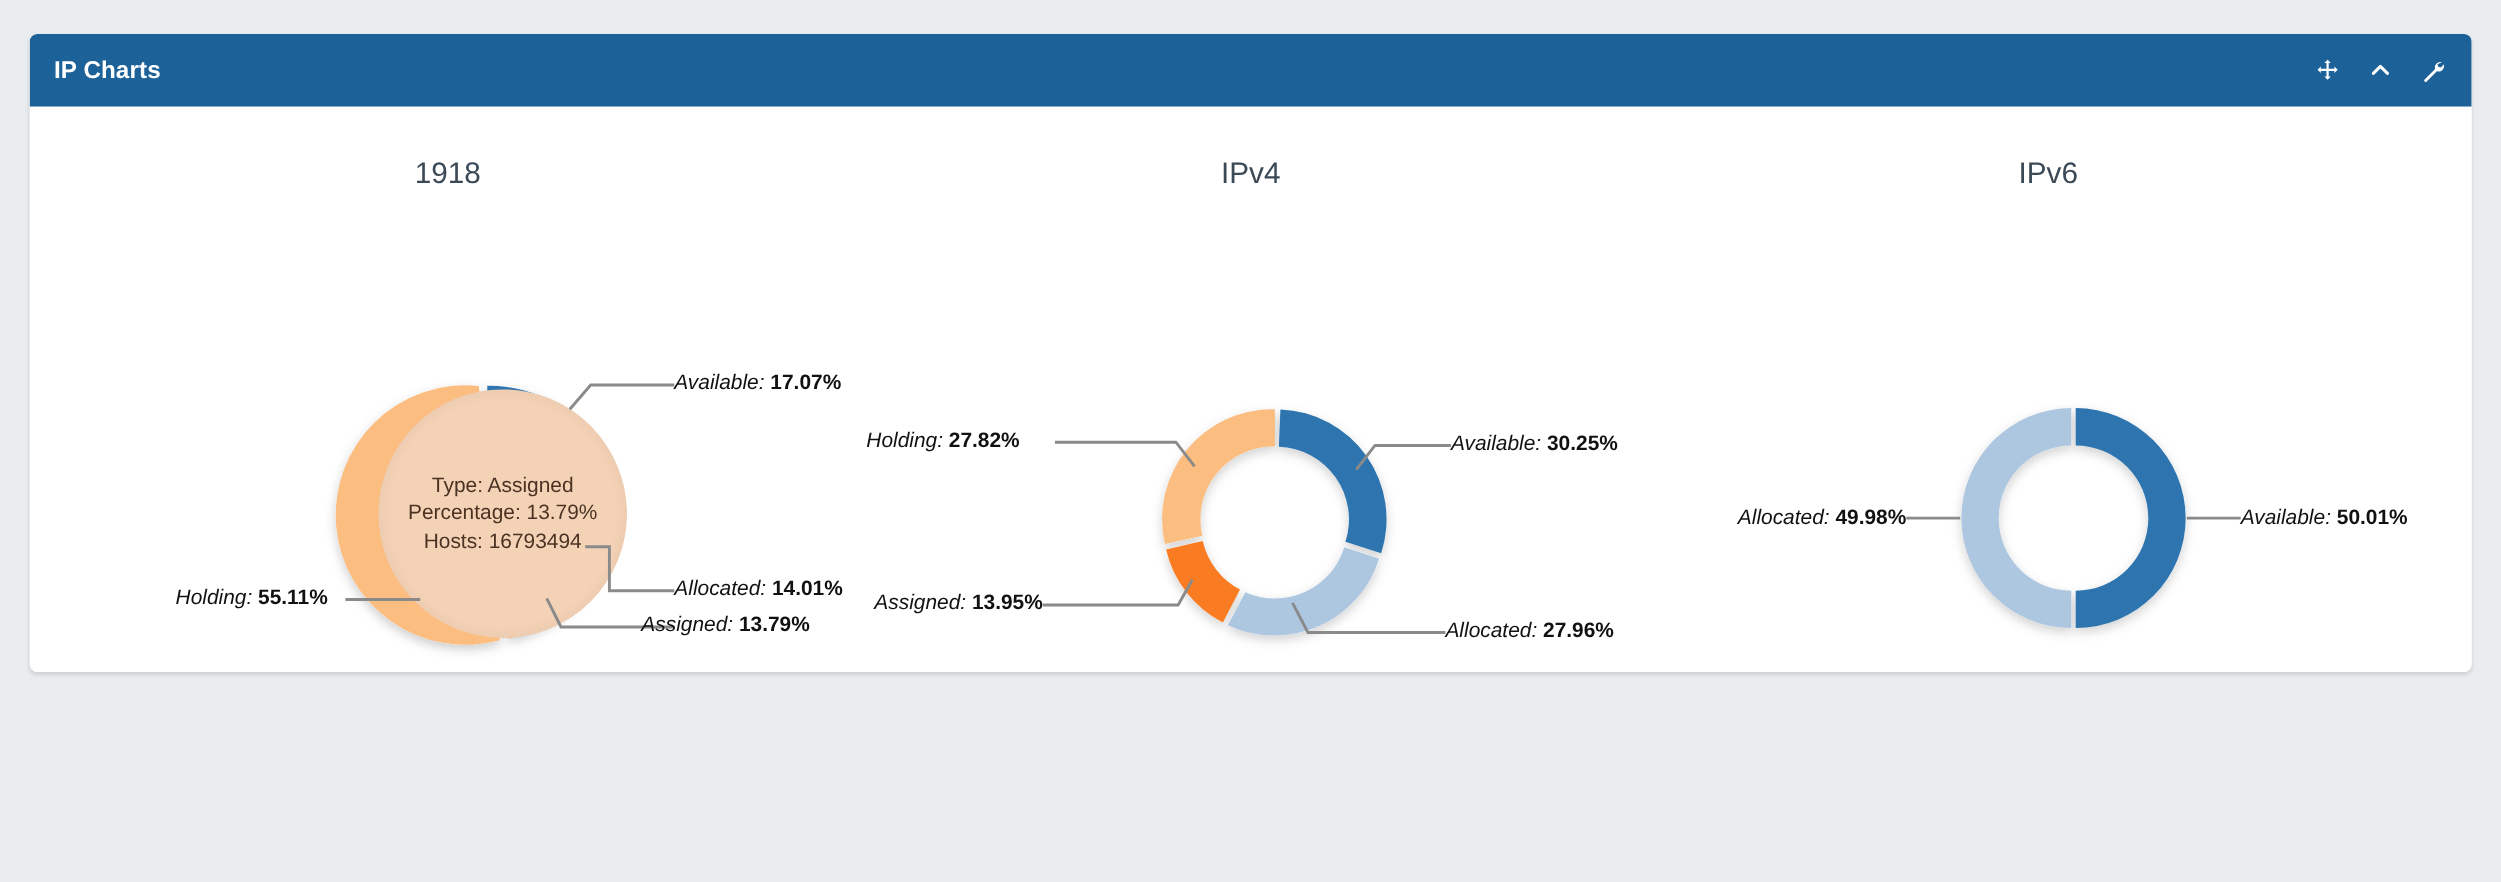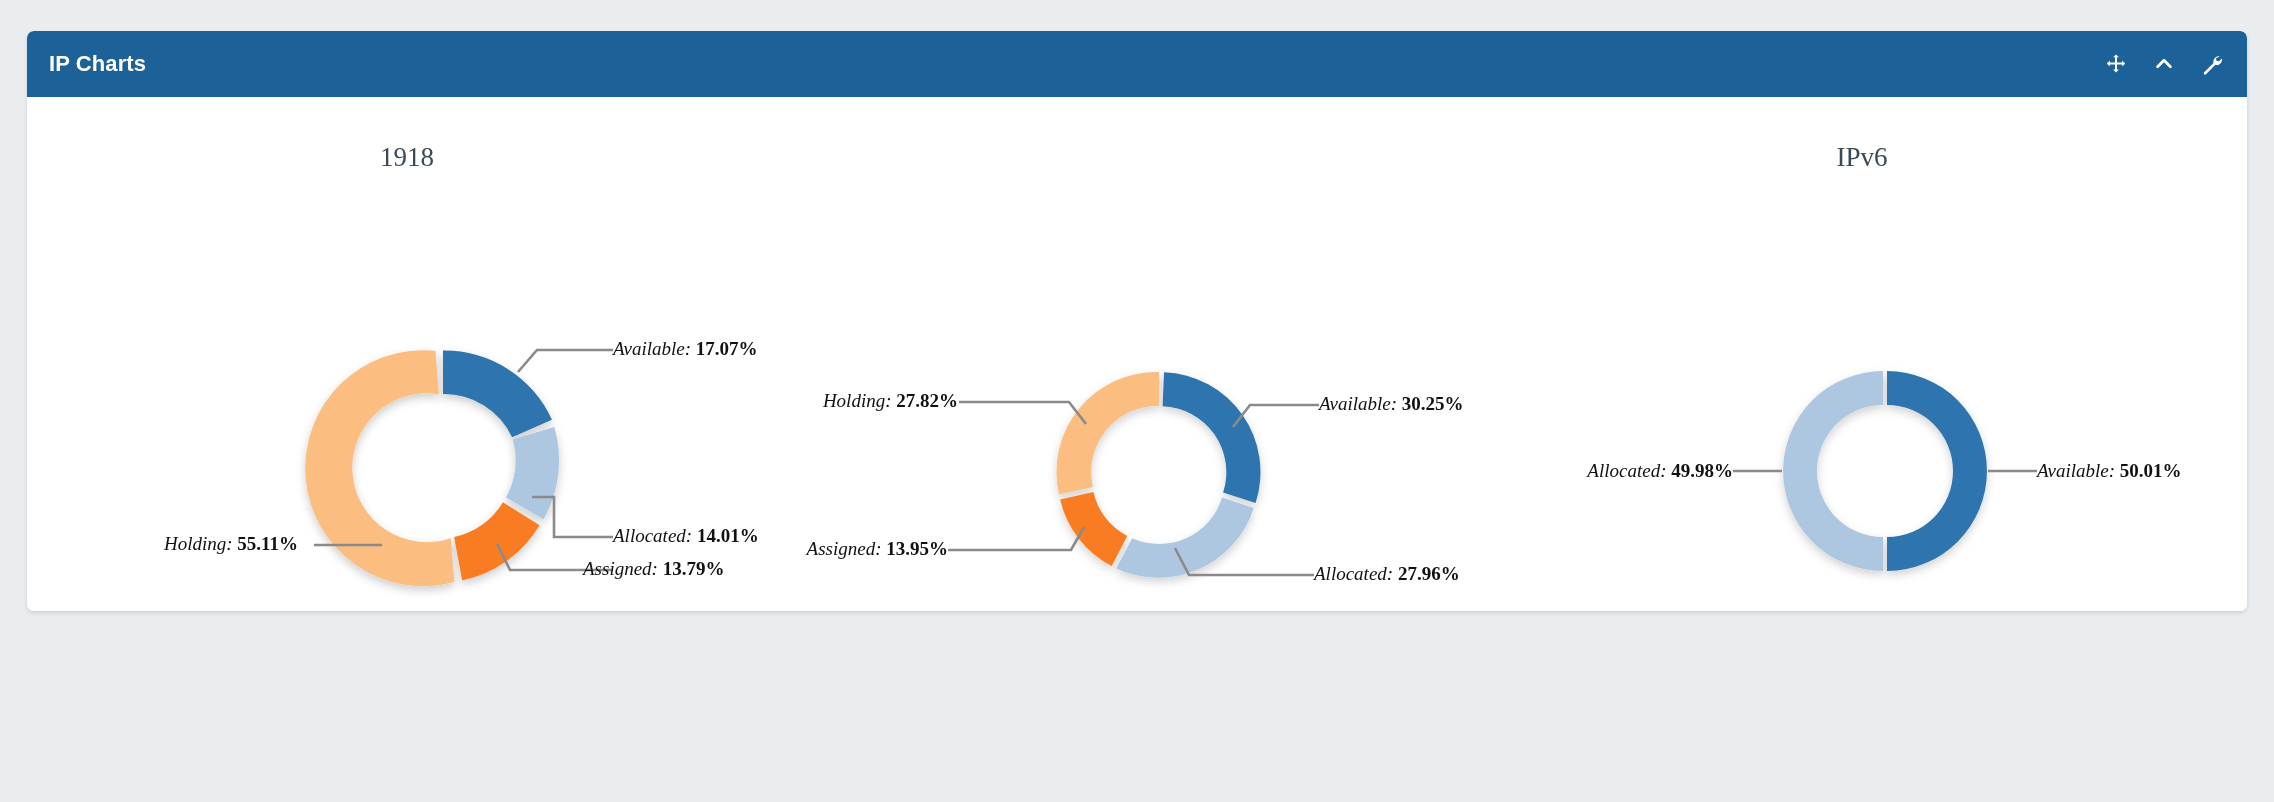--- a/index.html
+++ b/index.html
@@ -67,21 +67,20 @@
     background: #ffffff;
   }
 
   
   .charts-row {
     position: absolute;
     left: 0;
     top: 0;
     width: 100%;
     height: 470px;
-    font-family: Liberation Serif, serif;
   }
   .chart-col {
     position: absolute;
     top: 0;
     width: 730px;
     height: 470px;
   }
   #col-0 { left: 15px; }
   #col-1 { left: 745px; }
   #col-2 { left: 1470px; }
@@ -204,20 +203,25 @@
               <path fill="#2e75b0" d="M 401 253.6 A 118 118 0 0 1 509.9 322.7 L 470.1 340.3 A 74.5 74.5 0 0 0 401 297.1 Z"></path>
 
               <path fill="#aec7e1" d="M 512.2 329.9 A 118 118 0 0 1 501.5 422.2 L 463.9 400.4 A 74.5 74.5 0 0 0 470.6 342.2 Z"></path>
 
               <path fill="#f97c20" d="M 497.6 428.3 A 118 118 0 0 1 420.2 483.4 L 412.1 440.1 A 74.5 74.5 0 0 0 460.9 405.3 Z"></path>
 
               <path fill="#fbbd80" d="M 412.3 485.0 A 118 118 0 1 1 393.4 253.8 L 397.0 297.2 A 74.5 74.5 0 1 0 408.9 441.2 Z"></path>
             </g>
           </svg>
 
+          <div class="center-tip" style="left:302px; top:257px; width:226px; height:226px;">
+            <div>Type: Assigned</div>
+            <div>Percentage: 13.79%</div>
+            <div>Hosts: 16793494</div>
+          </div>
 
           <svg class="donut-svg" viewBox="0 0 730 470">
             <g stroke="#8a8a8a" stroke-width="2.6" fill="none">
               <path d="M 476 275 L 495 253 L 571 253"></path>
               <path d="M 490 400 L 512 400 L 512 440 L 571 440"></path>
               <path d="M 455 447 L 468 473 L 571 473"></path>
               <path d="M 340 448 L 310 448 L 272 448"></path>
             </g>
           </svg>
 
@@ -234,20 +238,21 @@
             <span class="seg-val">13.79%</span>
           </div>
           <div class="seg-label left" style="right:474px; top:437px;">
             <span class="seg-name">Holding:</span>
             <span class="seg-val">55.11%</span>
           </div>
         </div>
       </div>
 
       <div class="chart-col" id="col-1">
+        <div class="chart-title">IPv4</div>
         <div class="donut-wrap">
           <svg class="donut-svg" viewBox="0 0 730 470">
             <defs>
               <filter id="ds1" x="-30%" y="-30%" width="170%" height="170%">
                 <feDropShadow dx="0" dy="4" stdDeviation="5" flood-color="#000" flood-opacity="0.18"></feDropShadow>
               </filter>
             </defs>
             <g filter="url(#ds1)">
 
               <path fill="#2e75b0" d="M 392 275.2 A 100 100 0 0 1 483.6 406.0 L 451.1 395.6 A 66 66 0 0 0 390.6 309.2 Z"></path>
@@ -274,21 +279,21 @@
             <span class="seg-val">30.25%</span>
           </div>
           <div class="seg-label right" style="left:542px; top:467px;">
             <span class="seg-name">Allocated:</span>
             <span class="seg-val">27.96%</span>
           </div>
           <div class="seg-label left" style="right:554px; top:442px;">
             <span class="seg-name">Assigned:</span>
             <span class="seg-val">13.95%</span>
           </div>
-          <div class="seg-label left" style="right:544px; top:294px;">
+          <div class="seg-label left" style="right:575px; top:294px;">
             <span class="seg-name">Holding:</span>
             <span class="seg-val">27.82%</span>
           </div>
         </div>
       </div>
 
       <div class="chart-col" id="col-2">
         <div class="chart-title">IPv6</div>
         <div class="donut-wrap">
           <svg class="donut-svg" viewBox="0 0 730 470">

